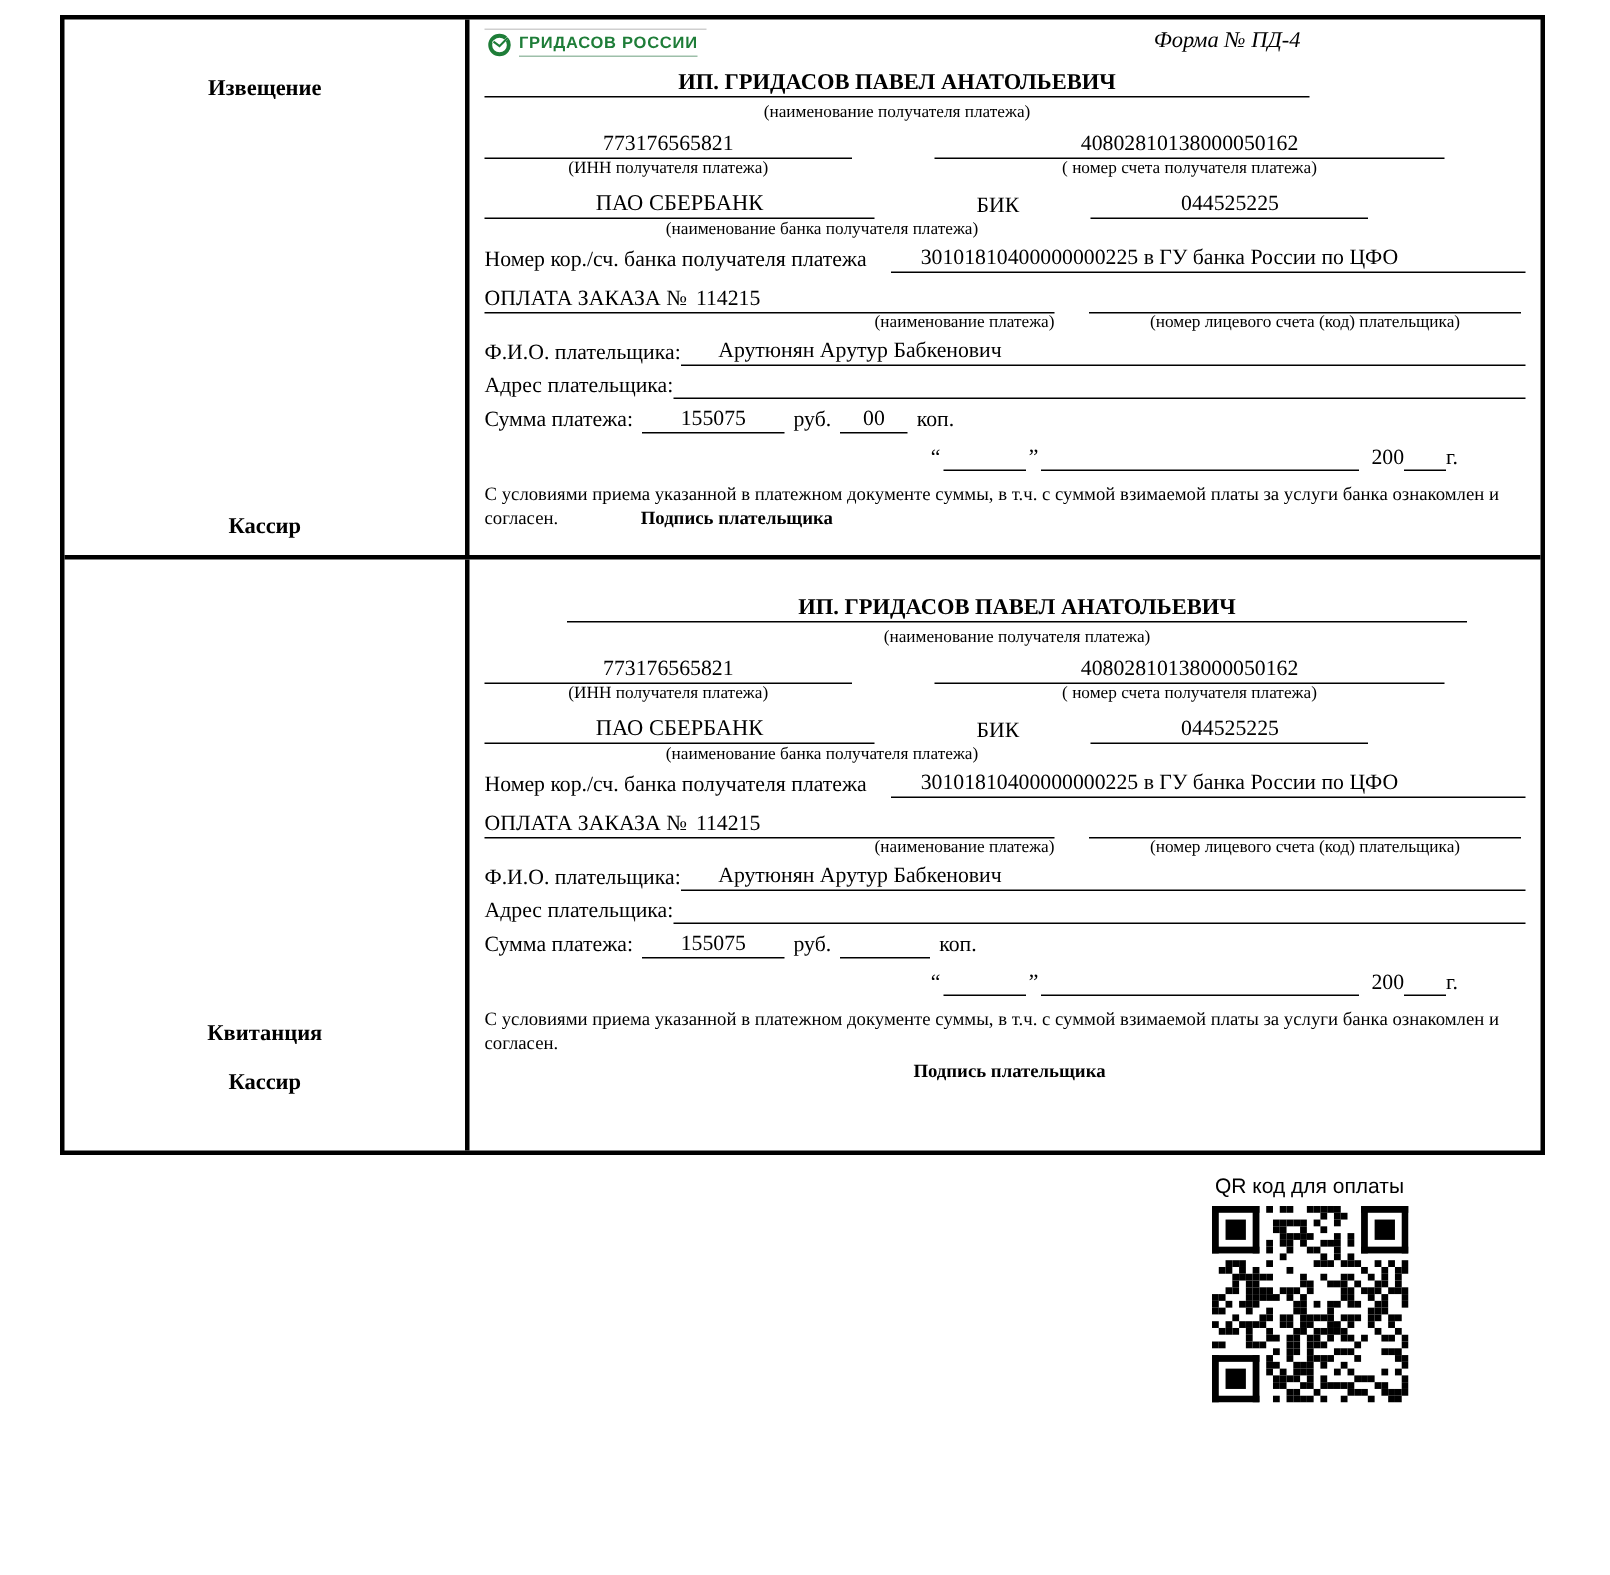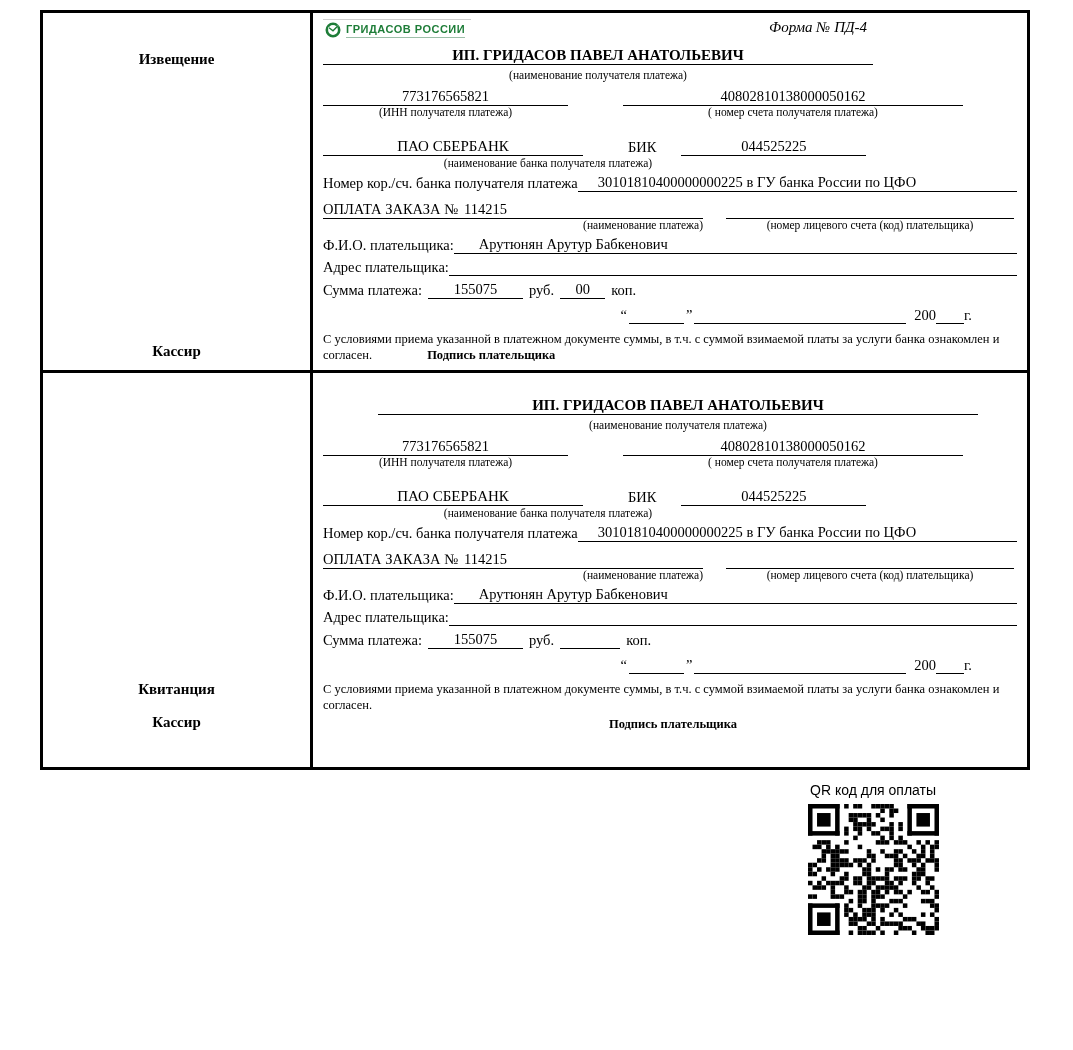--- a/index.html
+++ b/index.html
@@ -42,27 +42,27 @@
   .payee-block.centered .payee-name,
   .payee-block.centered .payee-caption { margin-left:55px; width:600px; }
   .payee-caption { width:550px; }
 
   .inn-row { margin-top:5px; }
   .u-inn { width:245px; }
   .u-acct { width:340px; margin-left:55px; }
   .c-inn { width:245px; }
   .c-acct { width:340px; margin-left:55px; }
 
-  .bank-row { margin-top:20px; }
+  .bank-row { margin-top:10px;gap:23px; }
   .u-bank { width:260px; font-size:15px; }
   .bik-label { margin-left:45px; }
   .u-bik { width:185px; margin-left:25px; }
   .bank-caption { width:450px; display:block; margin-top:1px; }
 
-  .corr-row { margin-top:5px; }
+  .corr-row { margin-top:5px;gap:16px; }
   .u-corr { flex:1; text-align:left; padding-left:20px; }
 
   .purpose-row { margin-top:9px; }
   .u-purpose { width:380px; text-align:left; font-size:14.5px; }
   .u-purpose .val { margin-left:6px; }
   .u-personal { width:288px; margin-left:23px; }
   .c-purpose { width:380px;text-align:right; }
   .c-personal { width:288px; margin-left:23px; }
 
   .payer-row { margin-top:5px; }

